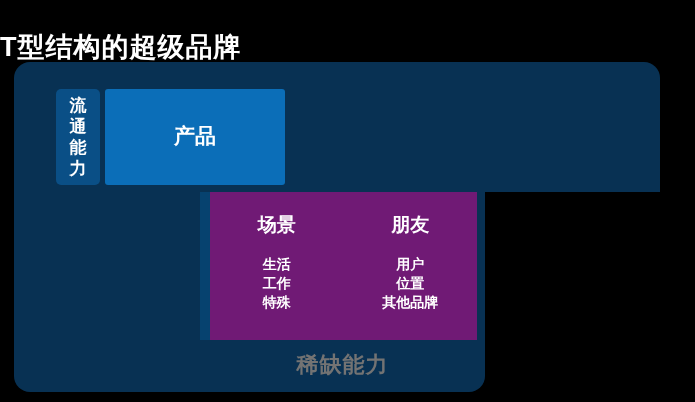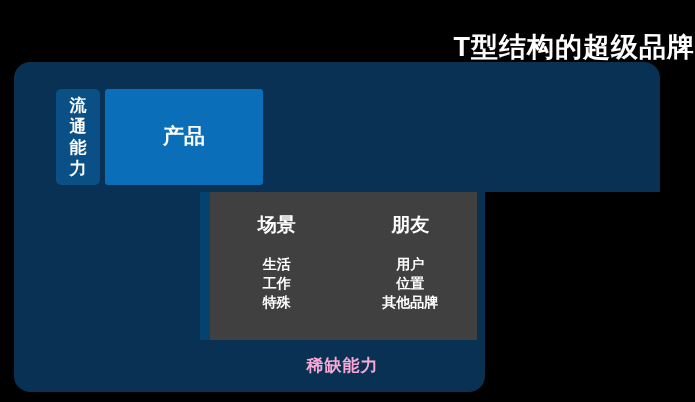--- a/index.html
+++ b/index.html
@@ -14,21 +14,21 @@
     font-family: "Liberation Sans", "DejaVu Sans", sans-serif;
     position: relative;
   }
 
   
   .page-title {
     position: absolute;
     left: 0;
     top: 12px;
     width: 695px;
-    text-align: right;
+    text-align: left;
     color: #ffffff;
     font-size: 27px;
     font-weight: bold;
     letter-spacing: 1px;
     line-height: 34px;
   }
 
   
   .outer-panel {
     position: absolute;
@@ -84,21 +84,21 @@
   }
   .vertical-label span { display: block; }
 
   .cap-strip {
     display: flex;
     background: #0b6eb8;
     border-radius: 3px;
     overflow: hidden;
   }
   .cap-cell {
-    width: 158px;
+    width: 180px;
     display: flex;
     flex-direction: column;
     align-items: center;
     justify-content: center;
     padding-top: 4px;
     box-sizing: border-box;
     border-right: 1px solid #0a5d9b;
   }
   .cap-cell:last-child { border-right: none; }
   .cap-title {
@@ -116,21 +116,21 @@
     letter-spacing: 0.5px;
   }
 
   
   .stem-block {
     position: absolute;
     left: 210px;
     top: 192px;
     width: 267px;
     height: 148px;
-    background: #404040;
+    background: #701a75;
   }
   .stem-shadow {
     position: absolute;
     left: 200px;
     top: 192px;
     width: 10px;
     height: 148px;
     background: #06426f;
   }
   .stem-cols {
@@ -166,22 +166,22 @@
   
   .footer-label {
     position: absolute;
     left: 200px;
     top: 340px;
     width: 285px;
     height: 50px;
     display: flex;
     align-items: center;
     justify-content: center;
-    color: #f9a8d4;
-    font-size: 17px;
+    color: #737373;
+    font-size: 22px;
     font-weight: bold;
     letter-spacing: 1px;
   }
 </style>
 </head>
 <body>
 
 <div class="outer-panel"></div>
 <div class="outer-panel-lower"></div>
 

